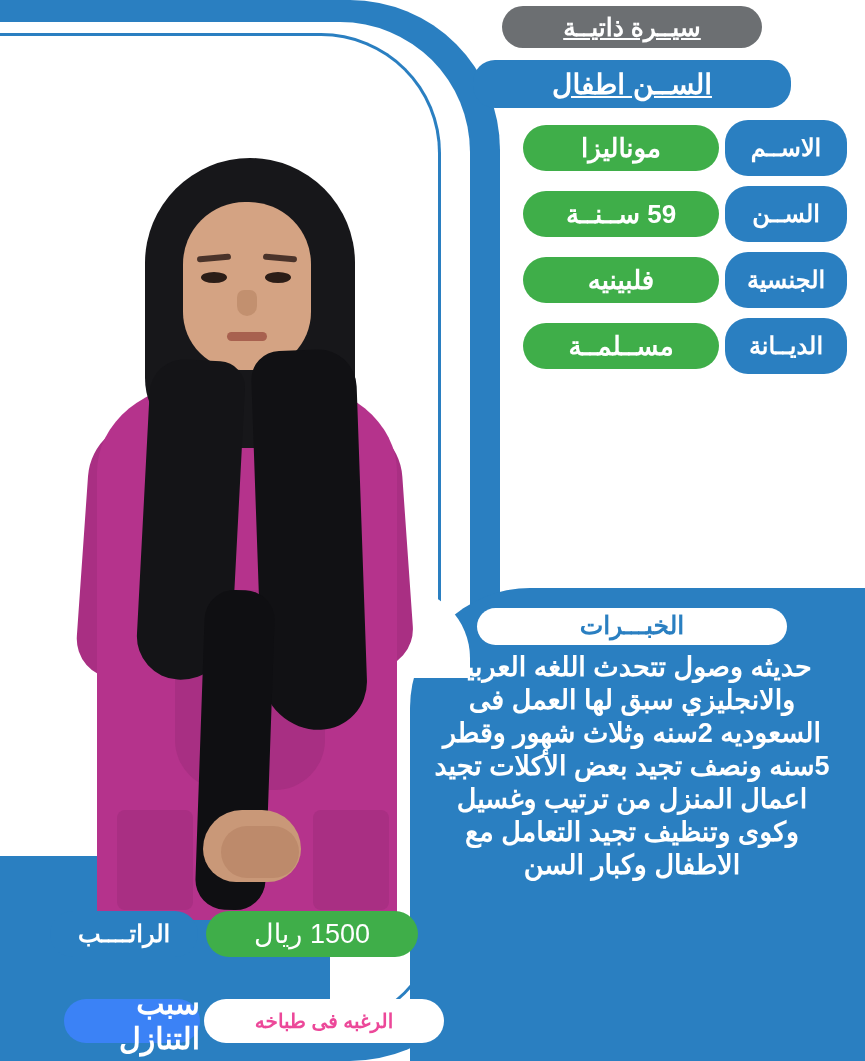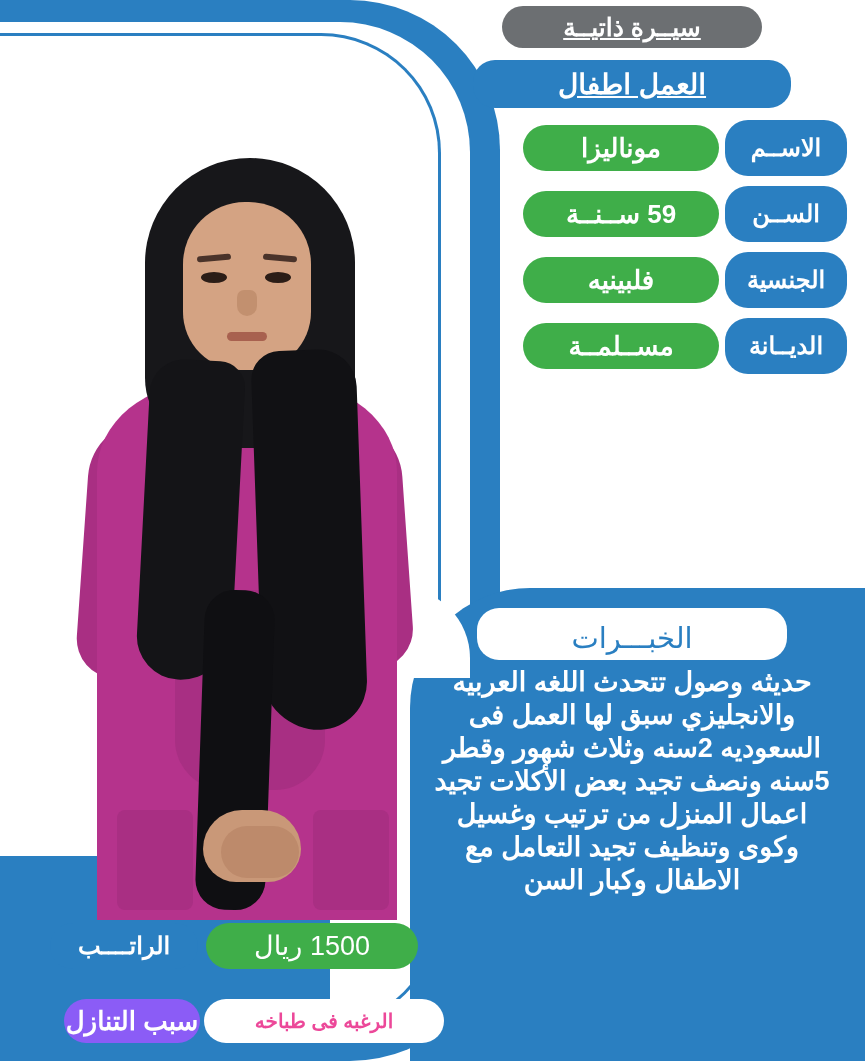--- a/index.html
+++ b/index.html
@@ -368,40 +368,40 @@
     top: 608px;
     width: 430px;
     text-align: center;
   }
   .exp-title {
     display: block;
     width: 310px;
     margin: 0 auto;
     background: #ffffff;
     color: #2a7fc1;
-    font-size: 29px;
-    font-weight: normal;
+    font-size: 25px;
+    font-weight: bold;
     border-radius: 22px;
-    padding: 13px 0 5px 0;
+    padding: 3px 0 5px 0;
     letter-spacing: 1px;
   }
   .exp-body {
     margin-top: 6px;
     color: #ffffff;
     font-size: 27px;
     font-weight: bold;
     line-height: 1.22;
     padding: 0 6px;
   }
 
   
   .salary-row {
     position: absolute;
     left: 0;
-    bottom: 92px;
+    bottom: 104px;
     width: 396px;
     display: flex;
     align-items: center;
     gap: 8px;
   }
   .salary-label {
     width: 148px;
     height: 46px;
     border-radius: 23px;
     background: #2a7fc1;
@@ -434,23 +434,23 @@
     bottom: 18px;
     width: 430px;
     display: flex;
     align-items: center;
     gap: 4px;
   }
   .reason-label {
     width: 136px;
     height: 44px;
     border-radius: 22px;
-    background: #8b5cf6;
+    background: #3b82f6;
     color: #fff;
-    font-size: 26px;
+    font-size: 30px;
     font-weight: bold;
     display: flex;
     align-items: center;
     justify-content: center;
     order: 2;
   }
   .reason-value {
     width: 240px;
     height: 44px;
     border-radius: 22px;
@@ -500,21 +500,21 @@
       <div class="p-hand"></div>
       <div class="p-hand-2"></div>
     </div>
   </div>
 
   <div class="right-col">
 
 
     <div class="pill pill-gray">سيــرة ذاتيــة</div>
 
-    <div class="pill pill-blue-job">العمل اطفال</div>
+    <div class="pill pill-blue-job">الســن اطفال</div>
 
     <div class="info-rows">
 
       <div class="info-row">
         <div class="info-label">الاســم</div>
         <div class="info-value">موناليزا</div>
       </div>
 
       <div class="info-row">
         <div class="info-label">الســن</div>

